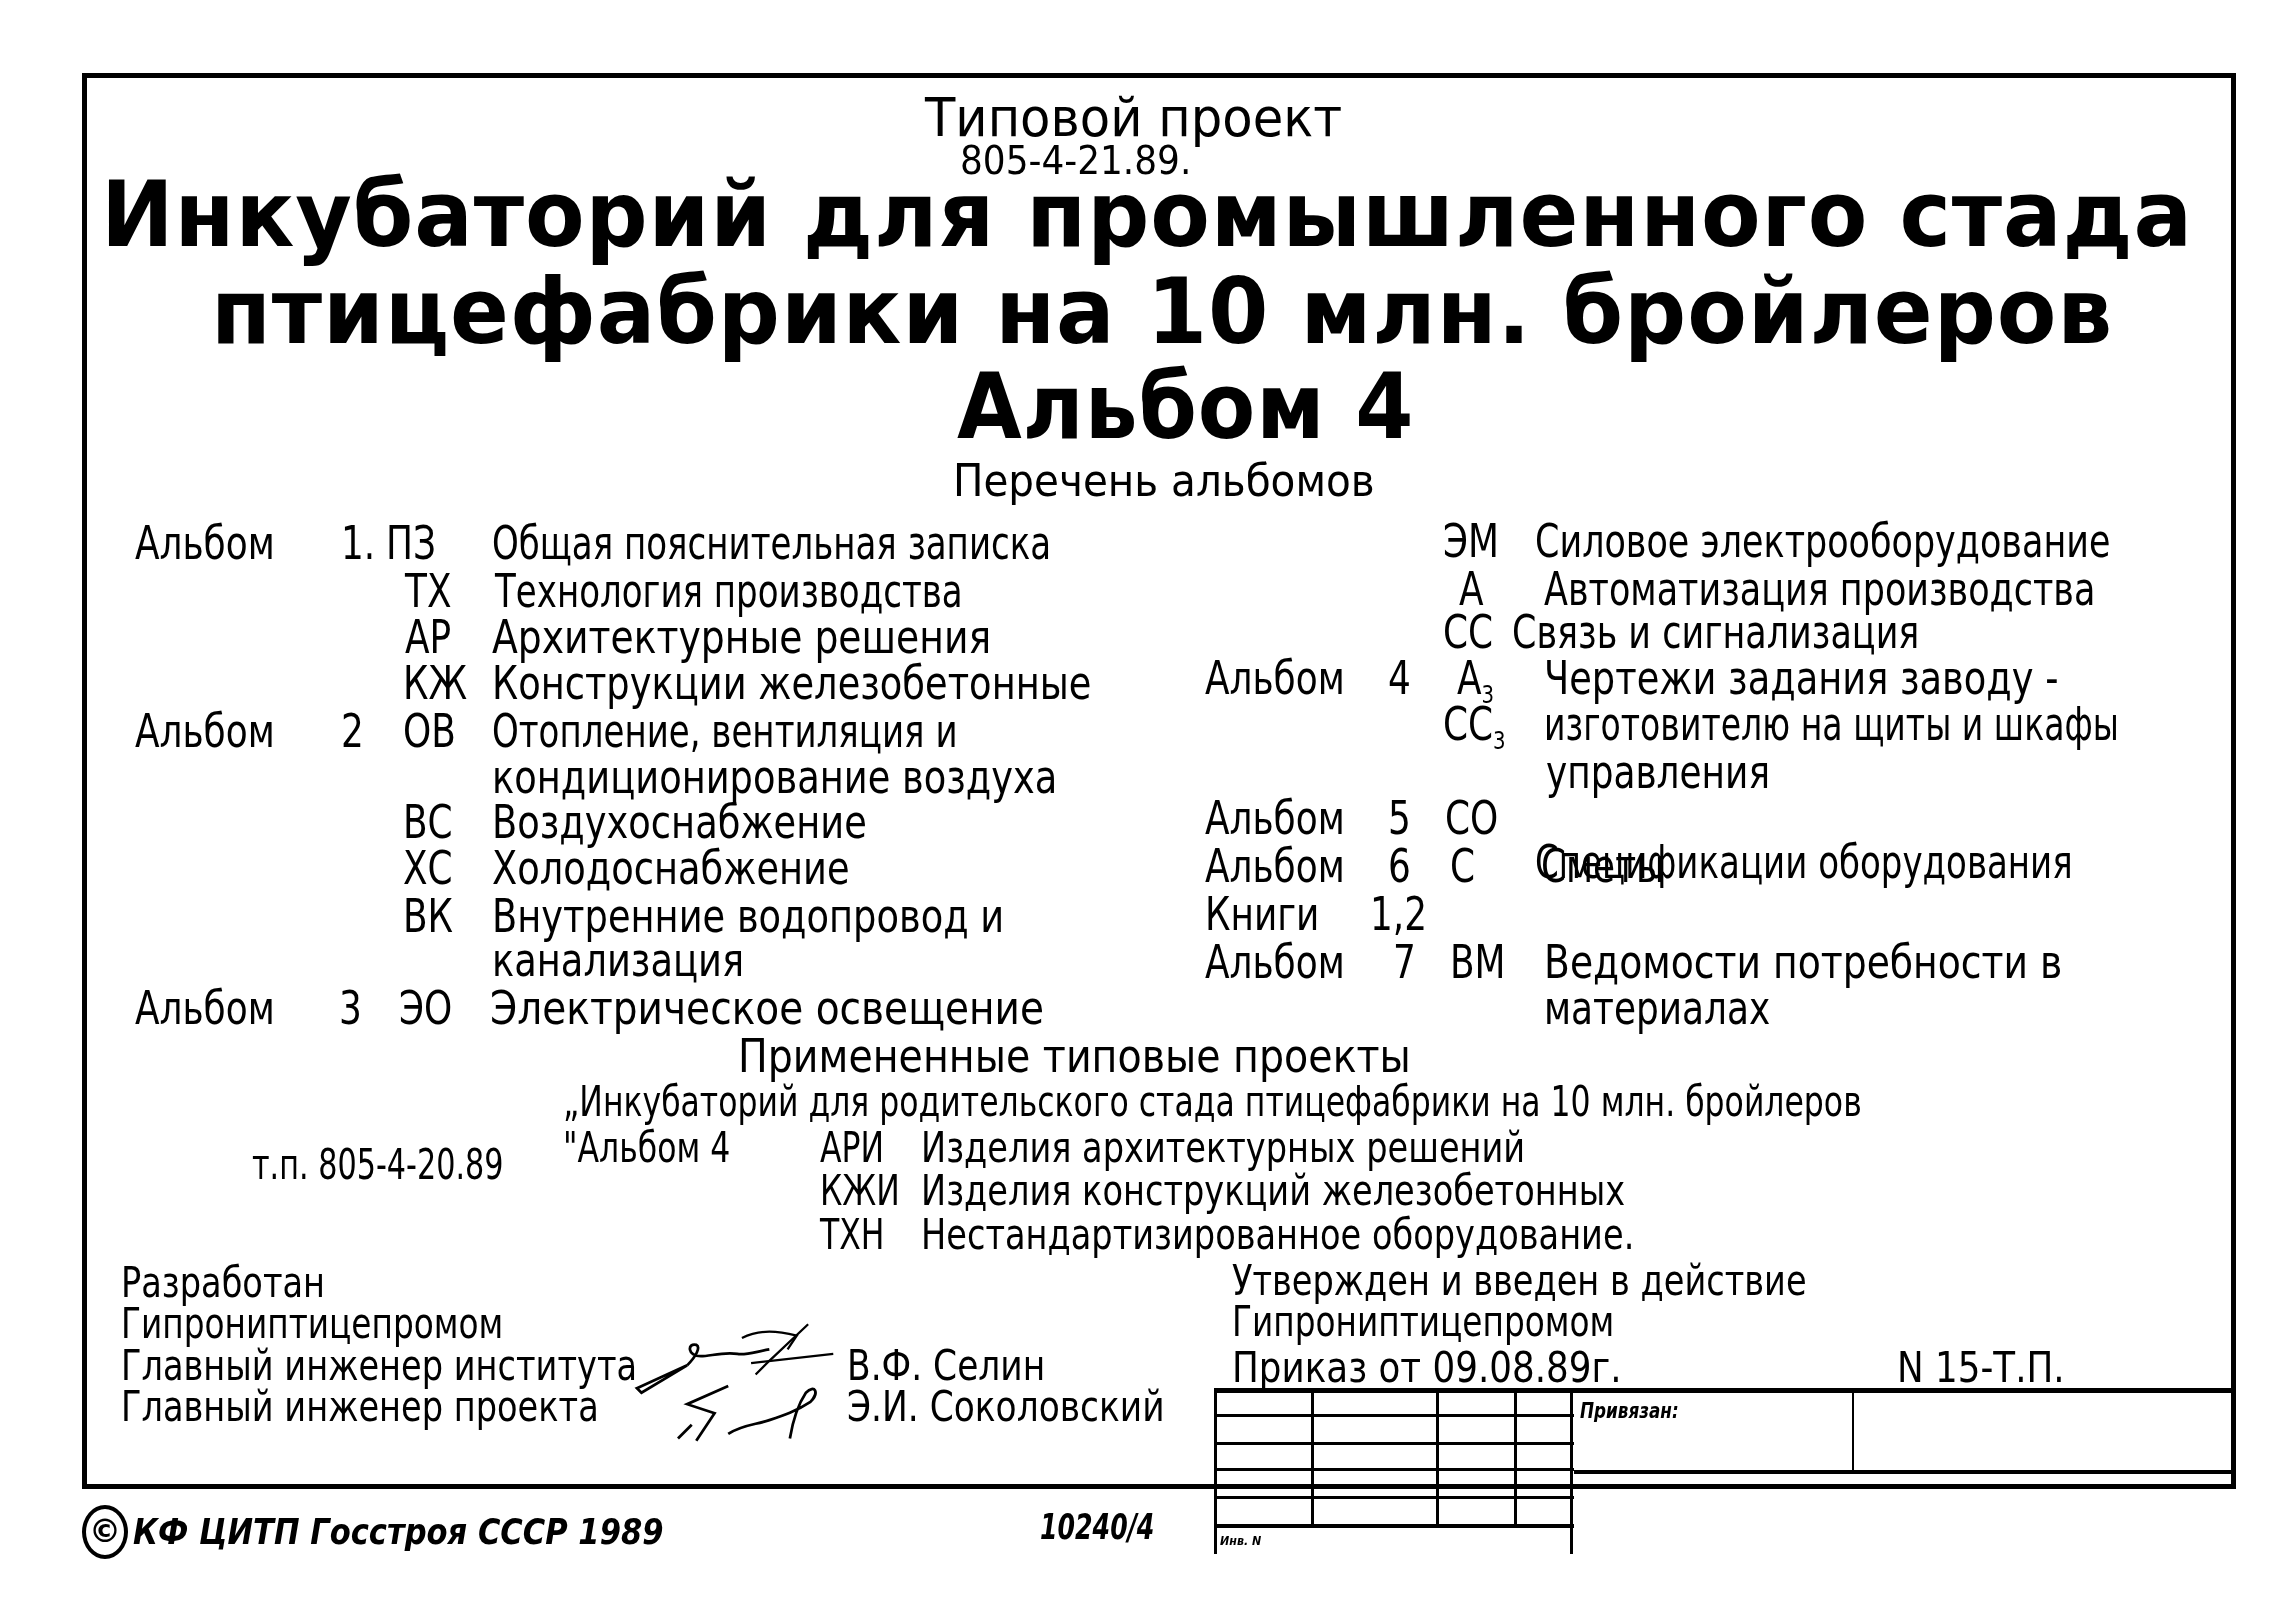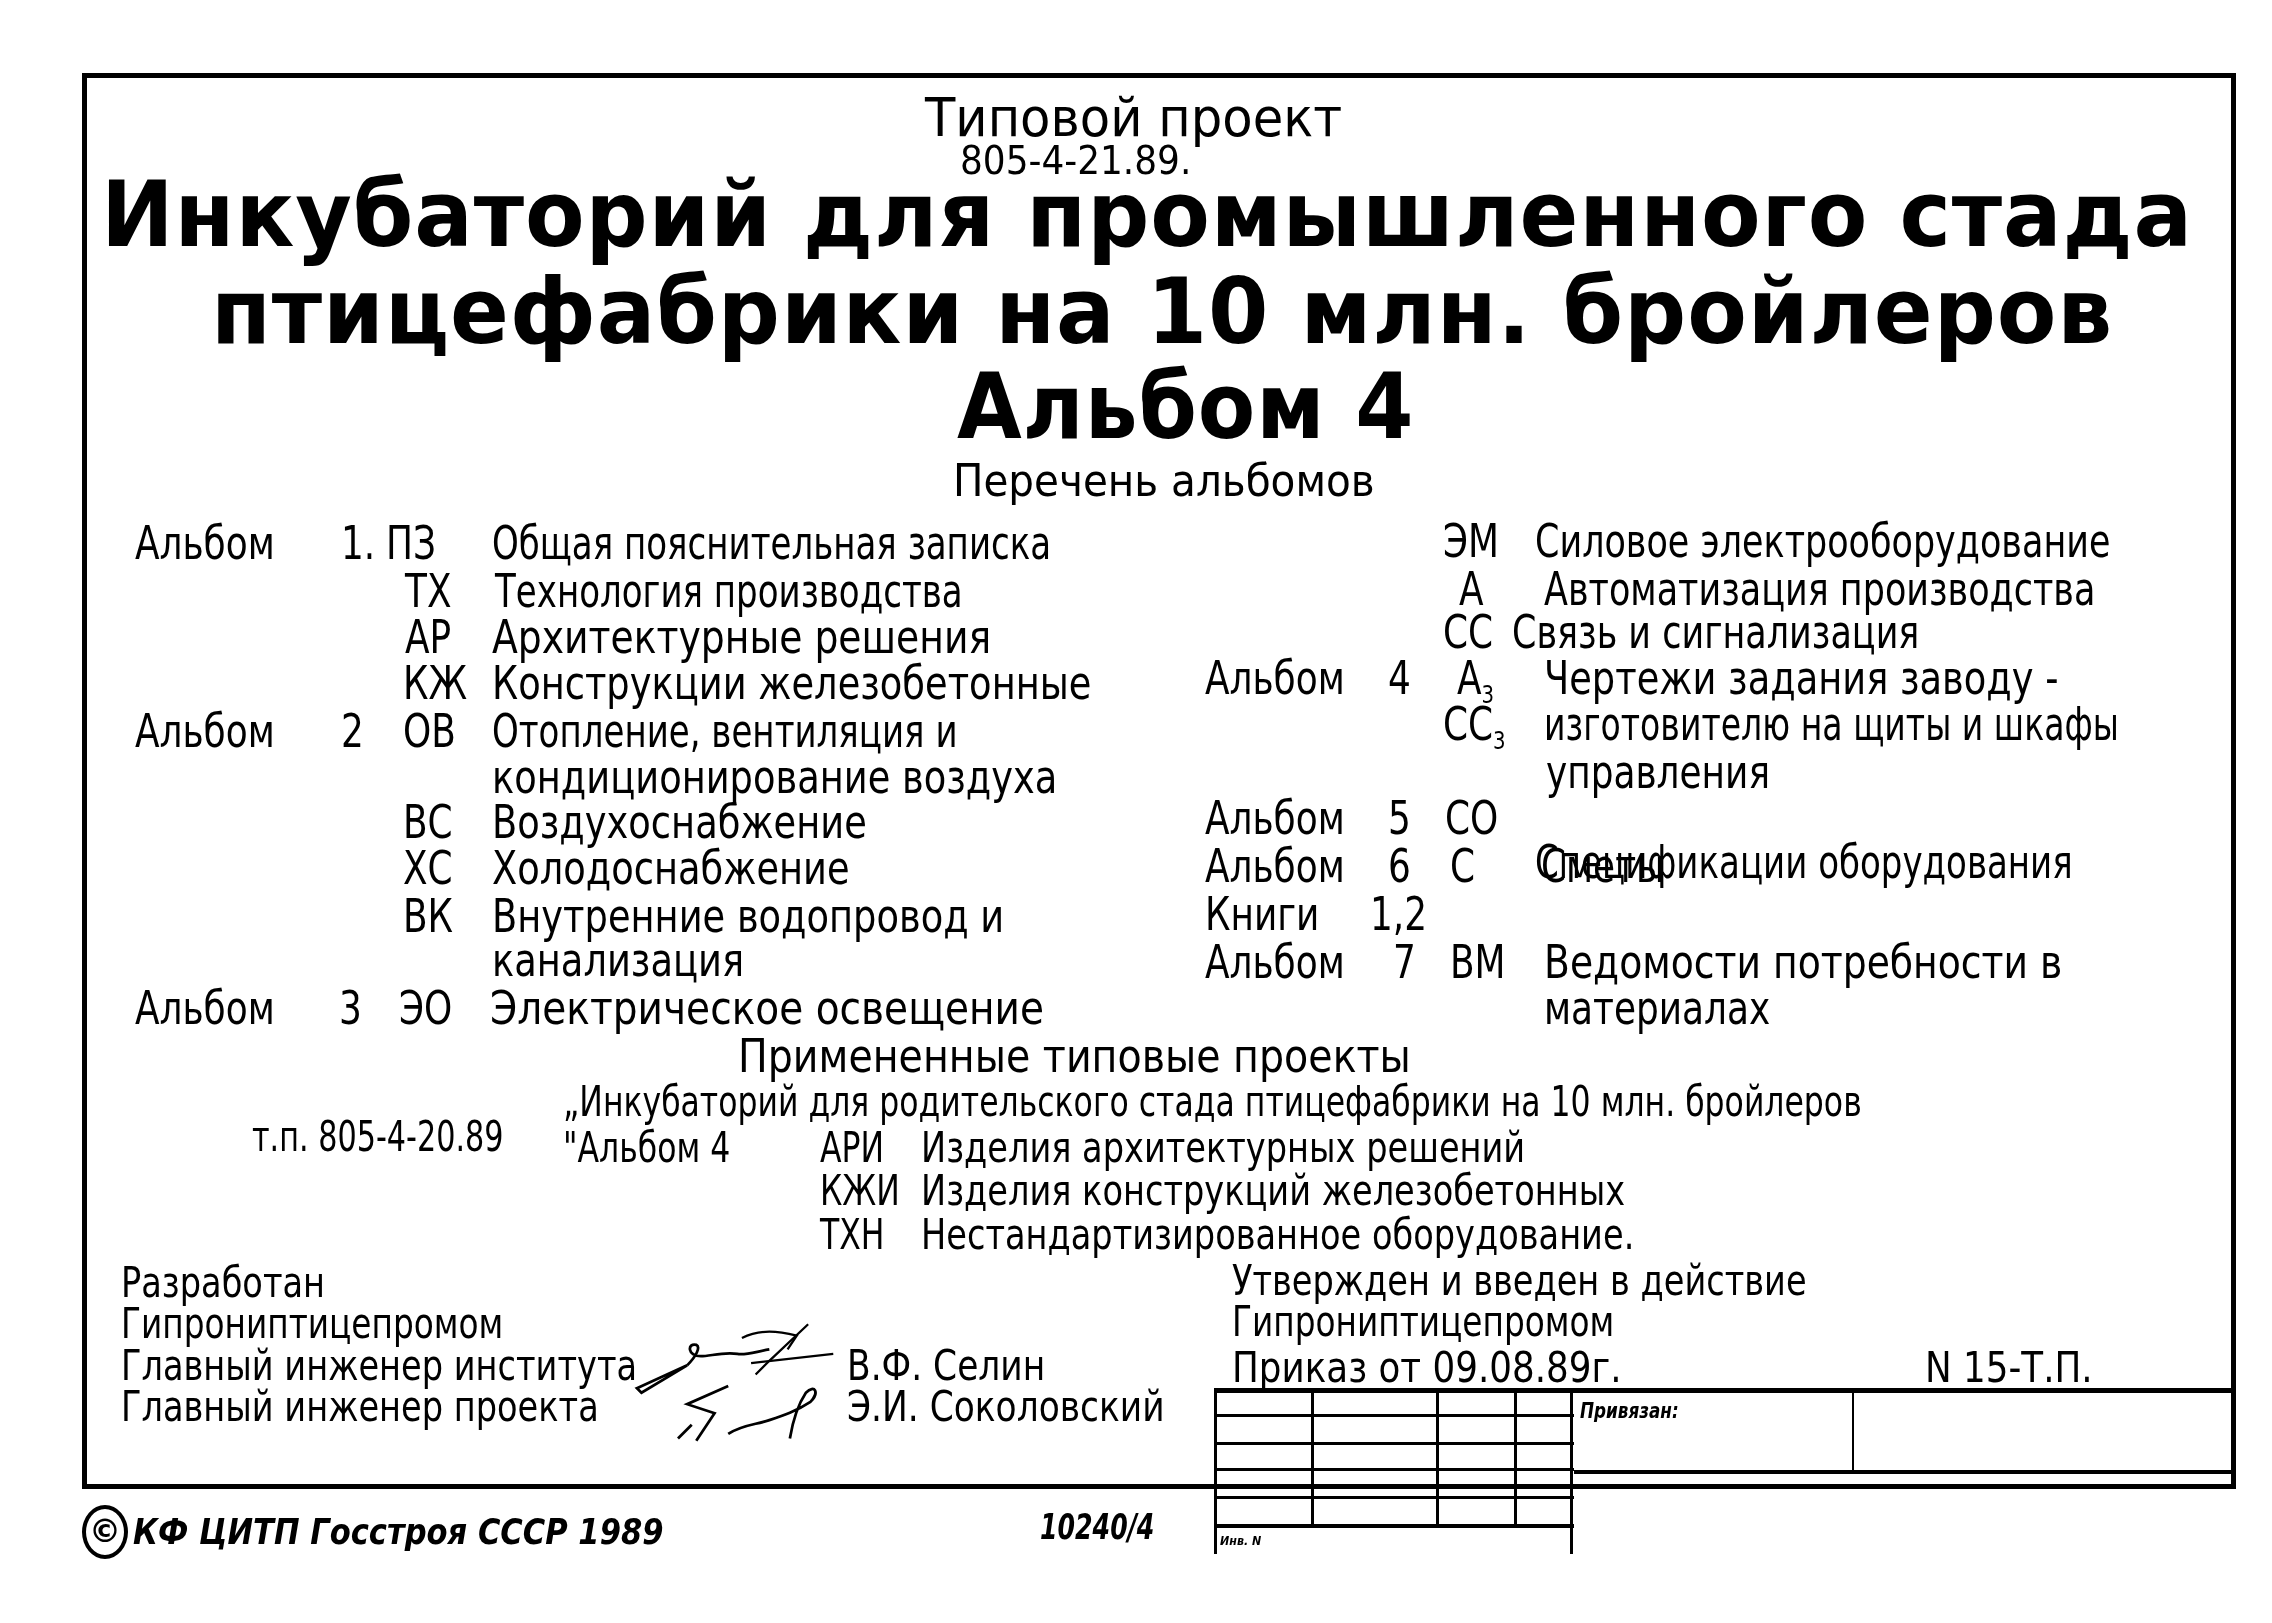--- a/index.html
+++ b/index.html
@@ -115,21 +115,21 @@
 
   <div class="abs txt" style="left:1205px; top:939px;"><span class="cond">Альбом</span></div>
   <div class="abs txt" style="left:1393px; top:939px;"><span class="cond">7</span></div>
   <div class="abs txt" style="left:1450px; top:939px;"><span class="cond">ВМ</span></div>
   <div class="abs txt" style="left:1544px; top:939px;"><span class="cond" style="transform:scaleX(0.82);">Ведомости потребности в</span></div>
   <div class="abs txt" style="left:1544px; top:985px;"><span class="cond">материалах</span></div>
 </div>
 
 <div>
   <div class="abs txt" style="left:738px; top:1033px;"><span class="cond" style="transform:scaleX(0.86);">Примененные типовые проекты</span></div>
-  <div class="abs txt-s" style="left:252px; top:1116px;text-decoration:underline;"><span class="cond" style="transform:scaleX(0.72);">т.п. 805-4-20.89</span></div>
+  <div class="abs txt-s" style="left:252px; top:1144px;text-decoration:underline;"><span class="cond" style="transform:scaleX(0.72);">т.п. 805-4-20.89</span></div>
   <div class="abs txt-s" style="left:563px; top:1081px;"><span class="cond" style="transform:scaleX(0.75);">„Инкубаторий для родительского стада птицефабрики на 10 млн. бройлеров</span></div>
   <div class="abs txt-s" style="left:563px; top:1127px;"><span class="cond" style="transform:scaleX(0.75);">"Альбом 4</span></div>
   <div class="abs txt-s" style="left:820px; top:1127px;"><span class="cond" style="transform:scaleX(0.75);">АРИ</span></div>
   <div class="abs txt-s" style="left:921px; top:1127px;"><span class="cond" style="transform:scaleX(0.8);">Изделия архитектурных решений</span></div>
   <div class="abs txt-s" style="left:820px; top:1170px;"><span class="cond" style="transform:scaleX(0.75);">КЖИ</span></div>
   <div class="abs txt-s" style="left:921px; top:1170px;"><span class="cond" style="transform:scaleX(0.8);">Изделия конструкций железобетонных</span></div>
   <div class="abs txt-s" style="left:820px; top:1214px;"><span class="cond" style="transform:scaleX(0.75);">ТХН</span></div>
   <div class="abs txt-s" style="left:921px; top:1214px;"><span class="cond" style="transform:scaleX(0.8);">Нестандартизированное оборудование.</span></div>
 </div>
 
@@ -150,21 +150,21 @@
     <path d="M210 175 L120 215 L180 235 L140 295" fill="none" stroke="#000" stroke-width="6"></path>
     <path d="M100 290 L130 260" fill="none" stroke="#000" stroke-width="6"></path>
     <path d="M210 280 C240 260 270 260 300 250 C330 240 360 230 390 210 C410 190 400 170 380 190 C360 220 350 260 345 290" fill="none" stroke="#000" stroke-width="6"></path>
   </svg>
 </div>
 
 <div>
   <div class="abs txt-s" style="left:1232px; top:1260px;"><span class="cond" style="transform:scaleX(0.8);">Утвержден и введен в действие</span></div>
   <div class="abs txt-s" style="left:1232px; top:1301px;"><span class="cond" style="transform:scaleX(0.78);">Гипрониптицепромом</span></div>
   <div class="abs txt-s" style="left:1232px; top:1347px;"><span class="cond" style="transform:scaleX(0.85);">Приказ от 09.08.89г.</span></div>
-  <div class="abs txt-s" style="left:1897px; top:1347px;margin-left:28px;"><span class="cond" style="transform:scaleX(0.85);">N 15-Т.П.</span></div>
+  <div class="abs txt-s" style="left:1897px; top:1347px;"><span class="cond" style="transform:scaleX(0.85);">N 15-Т.П.</span></div>
 </div>
 
 <div class="stamp">
 
   <div class="line" style="left:0; top:0; width:1018px; height:4.6px;"></div>
   <div class="line" style="left:0; top:0; width:3.2px; height:166px;"></div>
 
   <div class="line" style="left:97px; top:0; width:2.7px; height:137px;"></div>
   <div class="line" style="left:222px; top:0; width:2.7px; height:137px;"></div>
   <div class="line" style="left:300px; top:0; width:2.7px; height:137px;"></div>

